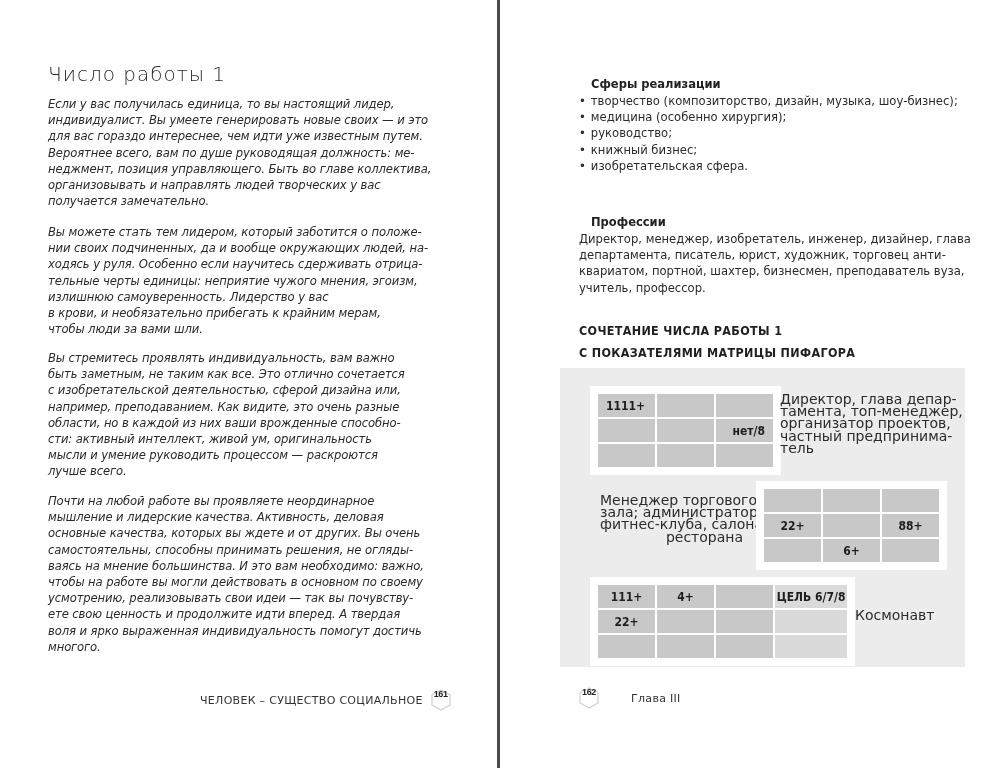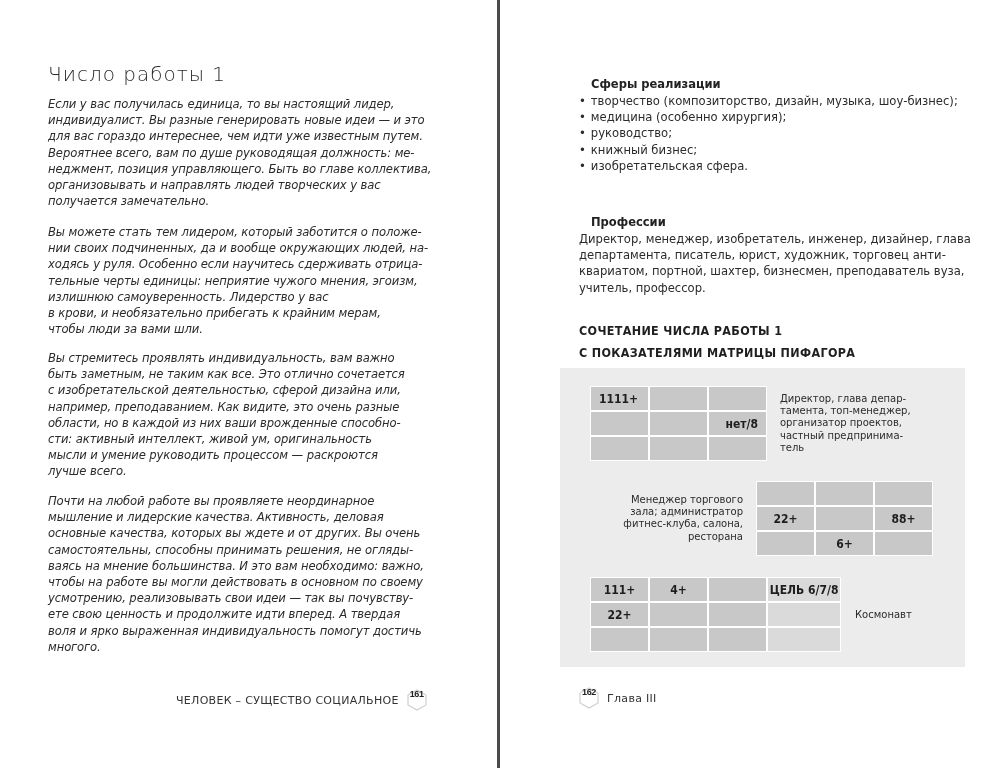--- a/index.html
+++ b/index.html
@@ -29,21 +29,21 @@
   .p1 { top: 96px; }
   .p2 { top: 224px; }
   .p3 { top: 350px; }
   .p4 { top: 493px; }
 
   .footer-left {
     position: absolute; left: 176px; top: 689px;
     display: flex; align-items: center; gap: 8px;
   }
   .footer-text {
-    font-size: 11px; letter-spacing: 0.3px; color: #333; text-transform: uppercase;
+    font-size: 11px; letter-spacing: 0.3px; color: #333; text-transform: uppercase; margin-left: 24px;
   }
   .hex {
     width: 20px; height: 22px; position: relative;
     display: flex; align-items: flex-start; justify-content: center;
   }
   .hex svg { position: absolute; left: 0; top: 0; }
   .hex span {
     position: relative; font-family: "Liberation Sans", sans-serif;
     font-weight: bold; font-size: 9px; color: #222; letter-spacing: -0.3px;
   }
@@ -76,53 +76,53 @@
     font-size: 13px; line-height: 22px; letter-spacing: 0.4px; color: #1f1f1f;
     transform: scaleX(0.86); transform-origin: left top;
   }
   .combo-title .ln { display: block; white-space: nowrap; }
 
   .panel {
     position: absolute; left: 60px; top: 368px; width: 405px; height: 299px;
     background: #ececec;
   }
   .grid {
-    position: absolute; display: grid; gap: 2px; background: #ffffff; padding: 1px;
+    position: absolute; display: grid; gap: 2px; background: #ffffff; padding: 8px;
   }
   .cell {
     background: #c8c8c8; height: 23px; display: flex; align-items: center;
     font-family: "DejaVu Sans Condensed", "DejaVu Sans", sans-serif; font-weight: bold;
     font-size: 12px; color: #1e1e1e; box-sizing: border-box; padding: 0 8px;
     white-space: nowrap;
   }
   .cell.light { background: #dadada; }
   .cell.al-left { justify-content: flex-start; }
   .cell.al-center { justify-content: center; }
   .cell.al-right { justify-content: flex-end; }
   .g1 { left: 30px; top: 18px; grid-template-columns: 57px 57px 57px; }
   .g2 { left: 196px; top: 113px; grid-template-columns: 57px 57px 57px; }
   .g3 { left: 30px; top: 209px; grid-template-columns: 57px 57px 57px 72px; }
 
   .caption {
-    position: absolute; font-size: 10px; line-height: 12.2px; color: #2b2b2b; margin: 0;
+    position: absolute; font-size: 14px; line-height: 12.2px; color: #2b2b2b; margin: 0;
   }
   .caption .ln { display: block; white-space: nowrap; }
   .c1 { left: 220px; top: 25px; }
   .c2 { left: 40px; top: 126px; text-align: right; width: 143px; }
   .c3 { left: 295px; top: 241px; }
 </style>
 </head>
 <body>
 
 <div class="page page-left">
   <h1 class="chapter-title">Число работы 1</h1>
 
   <p class="body-text p1">
     <span class="ln">Если у вас получилась единица, то вы настоящий лидер,</span>
-    <span class="ln">индивидуалист. Вы разные генерировать новые идеи — и это</span>
+    <span class="ln">индивидуалист. Вы умеете генерировать новые своих — и это</span>
     <span class="ln">для вас гораздо интереснее, чем идти уже известным путем.</span>
     <span class="ln">Вероятнее всего, вам по душе руководящая должность: ме-</span>
     <span class="ln">неджмент, позиция управляющего. Быть во главе коллектива,</span>
     <span class="ln">организовывать и направлять людей творческих у вас</span>
     <span class="ln">получается замечательно.</span>
   </p>
 
   <p class="body-text p2">
     <span class="ln">Вы можете стать тем лидером, который заботится о положе-</span>
     <span class="ln">нии своих подчиненных, да и вообще окружающих людей, на-</span>

